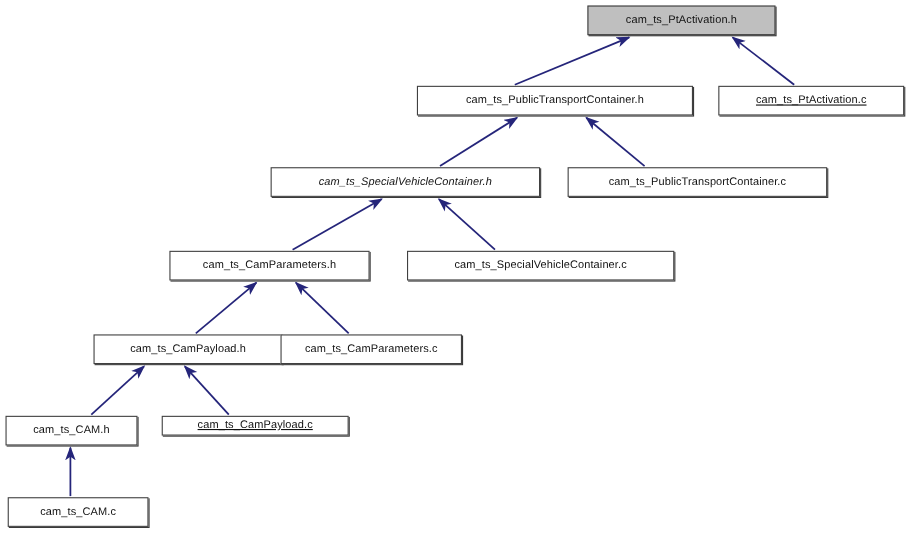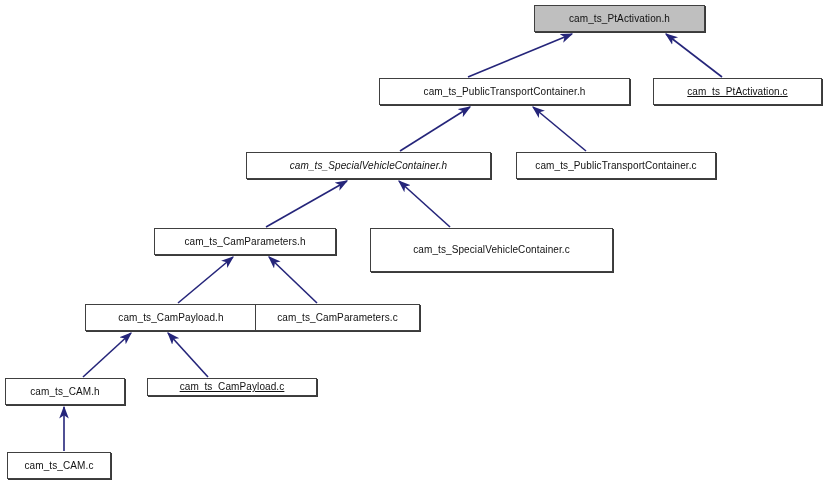--- a/index.html
+++ b/index.html
@@ -78,39 +78,39 @@
       </div>
       <div class="node" style="left: 379px; top: 78px; width: 251px; height: 27px;">
         <span class="node-label">cam_ts_PublicTransportContainer.h</span>
       </div>
       <div class="node" style="left: 653px; top: 78px; width: 169px; height: 27px; text-decoration: underline;">
         <span class="node-label">cam_ts_PtActivation.c</span>
       </div>
       <div class="node" style="left: 246px; top: 152px; width: 245px; height: 27px; font-style: italic;">
         <span class="node-label">cam_ts_SpecialVehicleContainer.h</span>
       </div>
-      <div class="node" style="left: 516px; top: 152px; width: 200px; height: 27px;">
+      <div class="node" style="left: 516px; top: 152px; width: 236px; height: 27px;">
         <span class="node-label">cam_ts_PublicTransportContainer.c</span>
       </div>
       <div class="node" style="left: 154px; top: 228px; width: 182px; height: 27px;">
         <span class="node-label">cam_ts_CamParameters.h</span>
       </div>
-      <div class="node" style="left: 370px; top: 228px; width: 243px; height: 44px;">
+      <div class="node" style="left: 370px; top: 228px; width: 243px; height: 27px;">
         <span class="node-label">cam_ts_SpecialVehicleContainer.c</span>
       </div>
       <div class="node" style="left: 63px; top: 304px; width: 172px; height: 27px; margin-left: 22px;">
         <span class="node-label">cam_ts_CamPayload.h</span>
       </div>
       <div class="node" style="left: 255px; top: 304px; width: 165px; height: 27px;">
         <span class="node-label">cam_ts_CamParameters.c</span>
       </div>
       <div class="node" style="left: 5px; top: 378px; width: 120px; height: 27px;">
         <span class="node-label">cam_ts_CAM.h</span>
       </div>
       <div class="node" style="left: 147px; top: 378px; width: 170px; height: 18px; text-decoration: underline;">
         <span class="node-label">cam_ts_CamPayload.c</span>
       </div>
-      <div class="node" style="left: 7px; top: 452px; width: 104px; height: 27px;">
+      <div class="node" style="left: 7px; top: 452px; width: 128px; height: 27px;">
         <span class="node-label">cam_ts_CAM.c</span>
       </div>
     </div>
 
 </div>
 
 </body></html>

